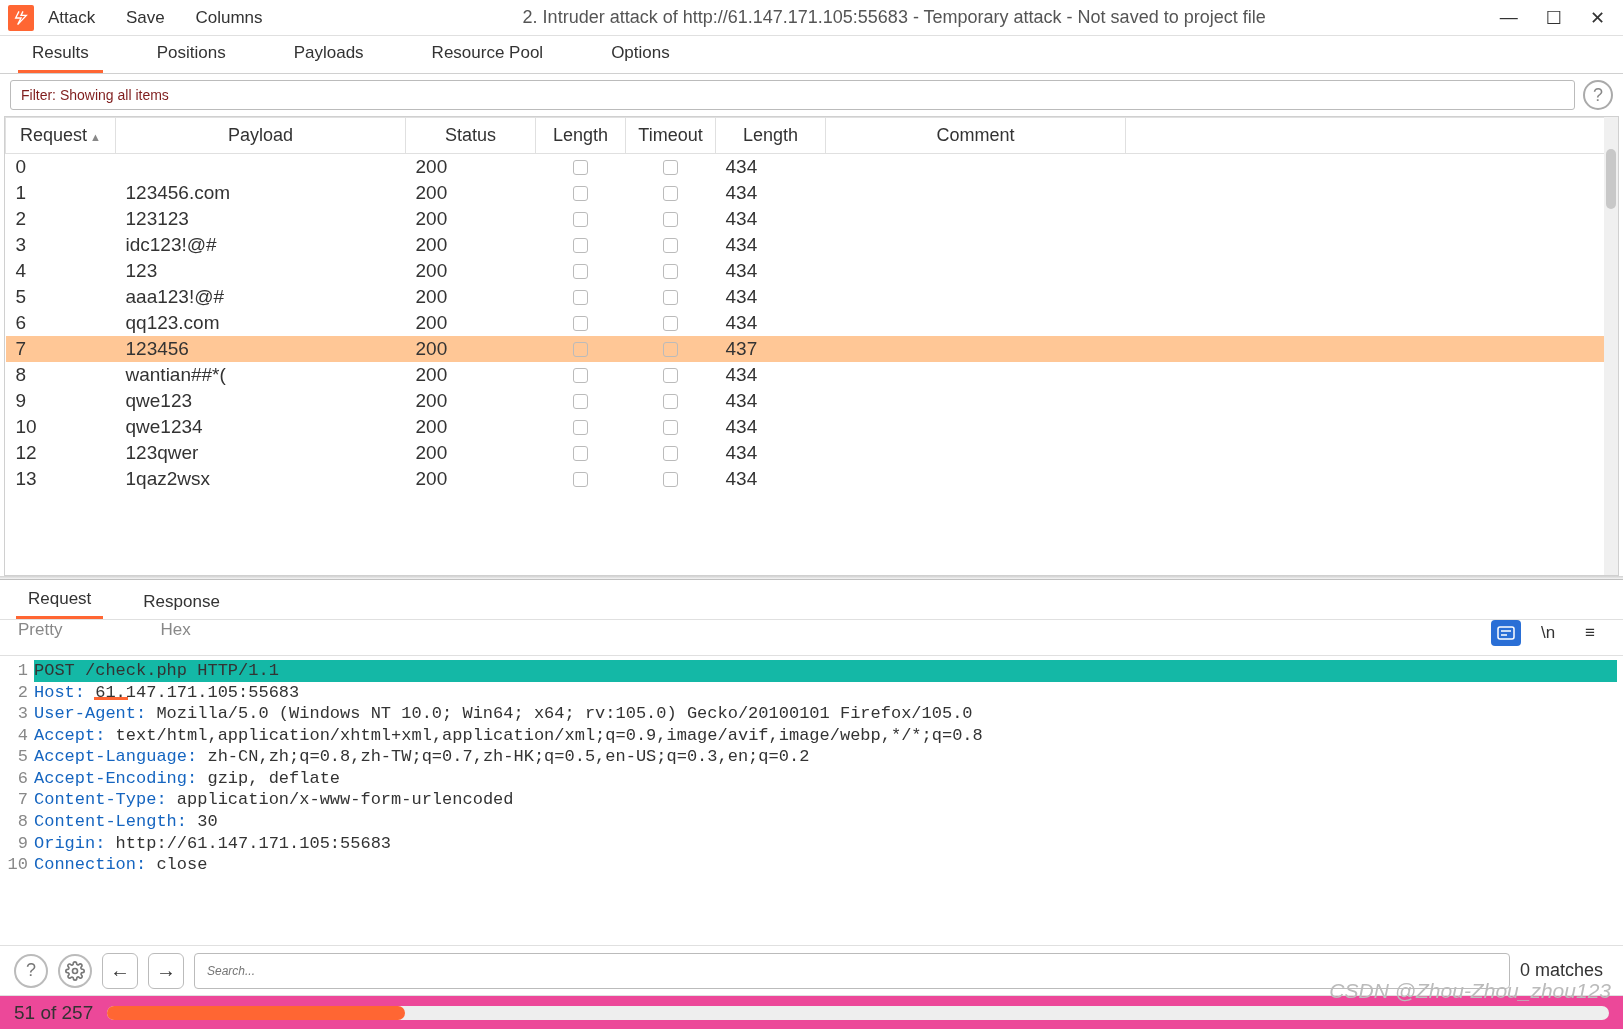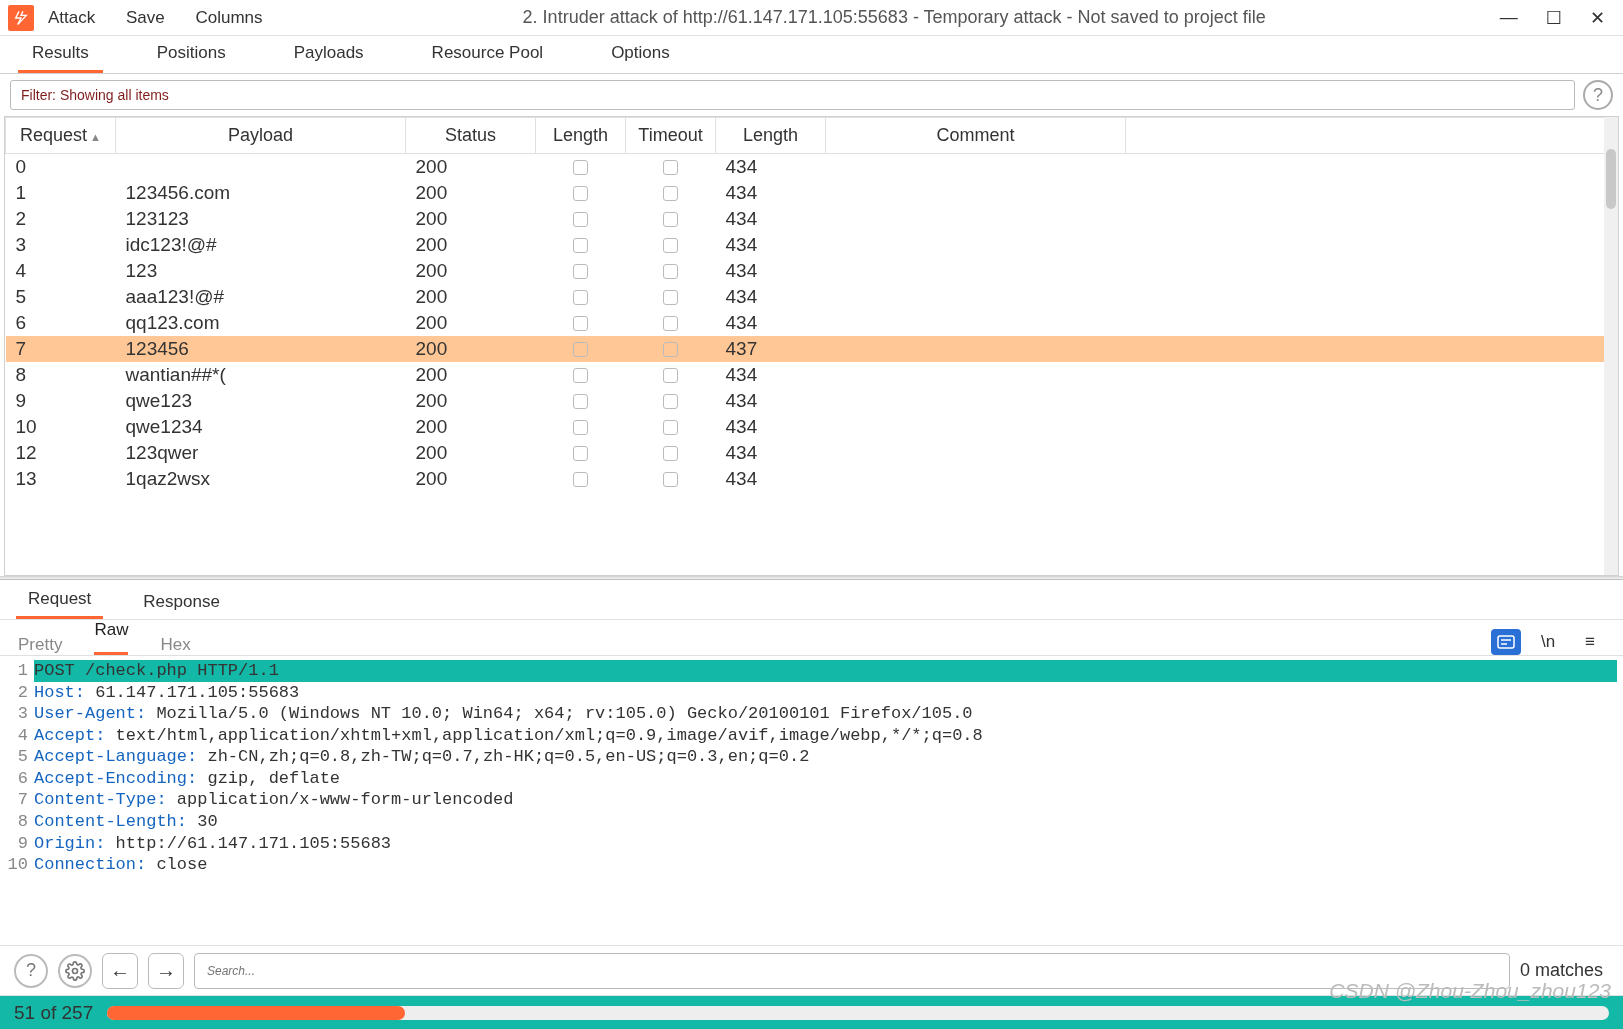--- a/index.html
+++ b/index.html
@@ -73,21 +73,21 @@
   .col-req{width:110px}.col-pay{width:290px}.col-sta{width:130px}
   .col-err{width:90px}.col-to{width:90px}.col-len{width:110px}.col-com{width:300px}
   .vscroll { position:absolute; top:0; right:0; bottom:0; width:14px; background:#f0f0f0; }
   .vscroll-thumb { position:absolute; left:2px; right:2px; top:32px; height:60px; background:#c8c8c8; border-radius:6px; }
   
   .hsplit { height:4px; background:linear-gradient(#d0d0d0,#f5f5f5); border-bottom:1px solid #c0c0c0; }
   
   .lowtabs { display:flex; align-items:flex-end; height:40px; padding:0 16px; border-bottom:1px solid #e0e0e0; }
   .lowtab { padding:7px 12px; margin-right:28px; }
   .lowtab.active { border-bottom:3px solid #ff6633; font-weight:500; }
-  .viewtabs { display:flex; align-items:flex-end; height:36px; padding:0 18px; border-bottom:1px solid #e0e0e0; }
+  .viewtabs { display:flex; align-items:flex-start; height:36px; padding:0 18px; border-bottom:1px solid #e0e0e0; }
   .viewtab { margin-right:32px; color:#888; }
   .viewtab.active { color:#222; border-bottom:3px solid #ff6633; padding-bottom:12px;margin-top:45px; }
   .viewtabs .spacer { flex:1; }
   .tb-icon {
     width:30px; height:26px; margin-left:12px; display:flex; align-items:center; justify-content:center;
     border-radius:4px; font-size:17px;
   }
   .tb-icon.selected { background:#2a6fd6; color:#fff; }
   
   .raw { font-family: Consolas, "Courier New", monospace; font-size:17px; line-height:1.27;
@@ -100,21 +100,21 @@
   .searchbar { display:flex; align-items:center; gap:10px; padding:6px 14px; border-top:1px solid #e0e0e0; height:50px; }
   .round-btn { width:34px; height:34px; border:2px solid #bbb; border-radius:50%;
     display:flex; align-items:center; justify-content:center; color:#777; font-size:18px; }
   .sq-btn { width:36px; height:36px; border:1px solid #bbb; border-radius:6px;
     display:flex; align-items:center; justify-content:center; font-size:20px; }
   .searchbox { flex:1; border:1px solid #bbb; border-radius:4px; height:36px; padding:0 12px;
     font-size:12px; font-style:italic; color:#888; outline:none; }
   .matches { font-size:18px; color:#333; padding-right:6px; }
   
   .progressbar { display:flex; align-items:center; height:34px; padding:0 14px; gap:14px;
-                 border-top:1px solid #e0e0e0; background:#14b8a6; }
+                 border-top:1px solid #e0e0e0; background:#ec4899; }
   .progress { flex:1; height:14px; background:#eee; border-radius:8px; position:relative; }
   .progress-fill { position:absolute; left:0; top:0; bottom:0; background:#ff6633; border-radius:8px; }
   .watermark { position:absolute; right:12px; bottom:26px; color:#bbb; font-size:21px; font-style:italic; pointer-events:none; }
 </style>
 </head>
 <body>
 
 <div class="titlebar">
   <div class="app-icon">
     <svg viewBox="0 0 24 24">

